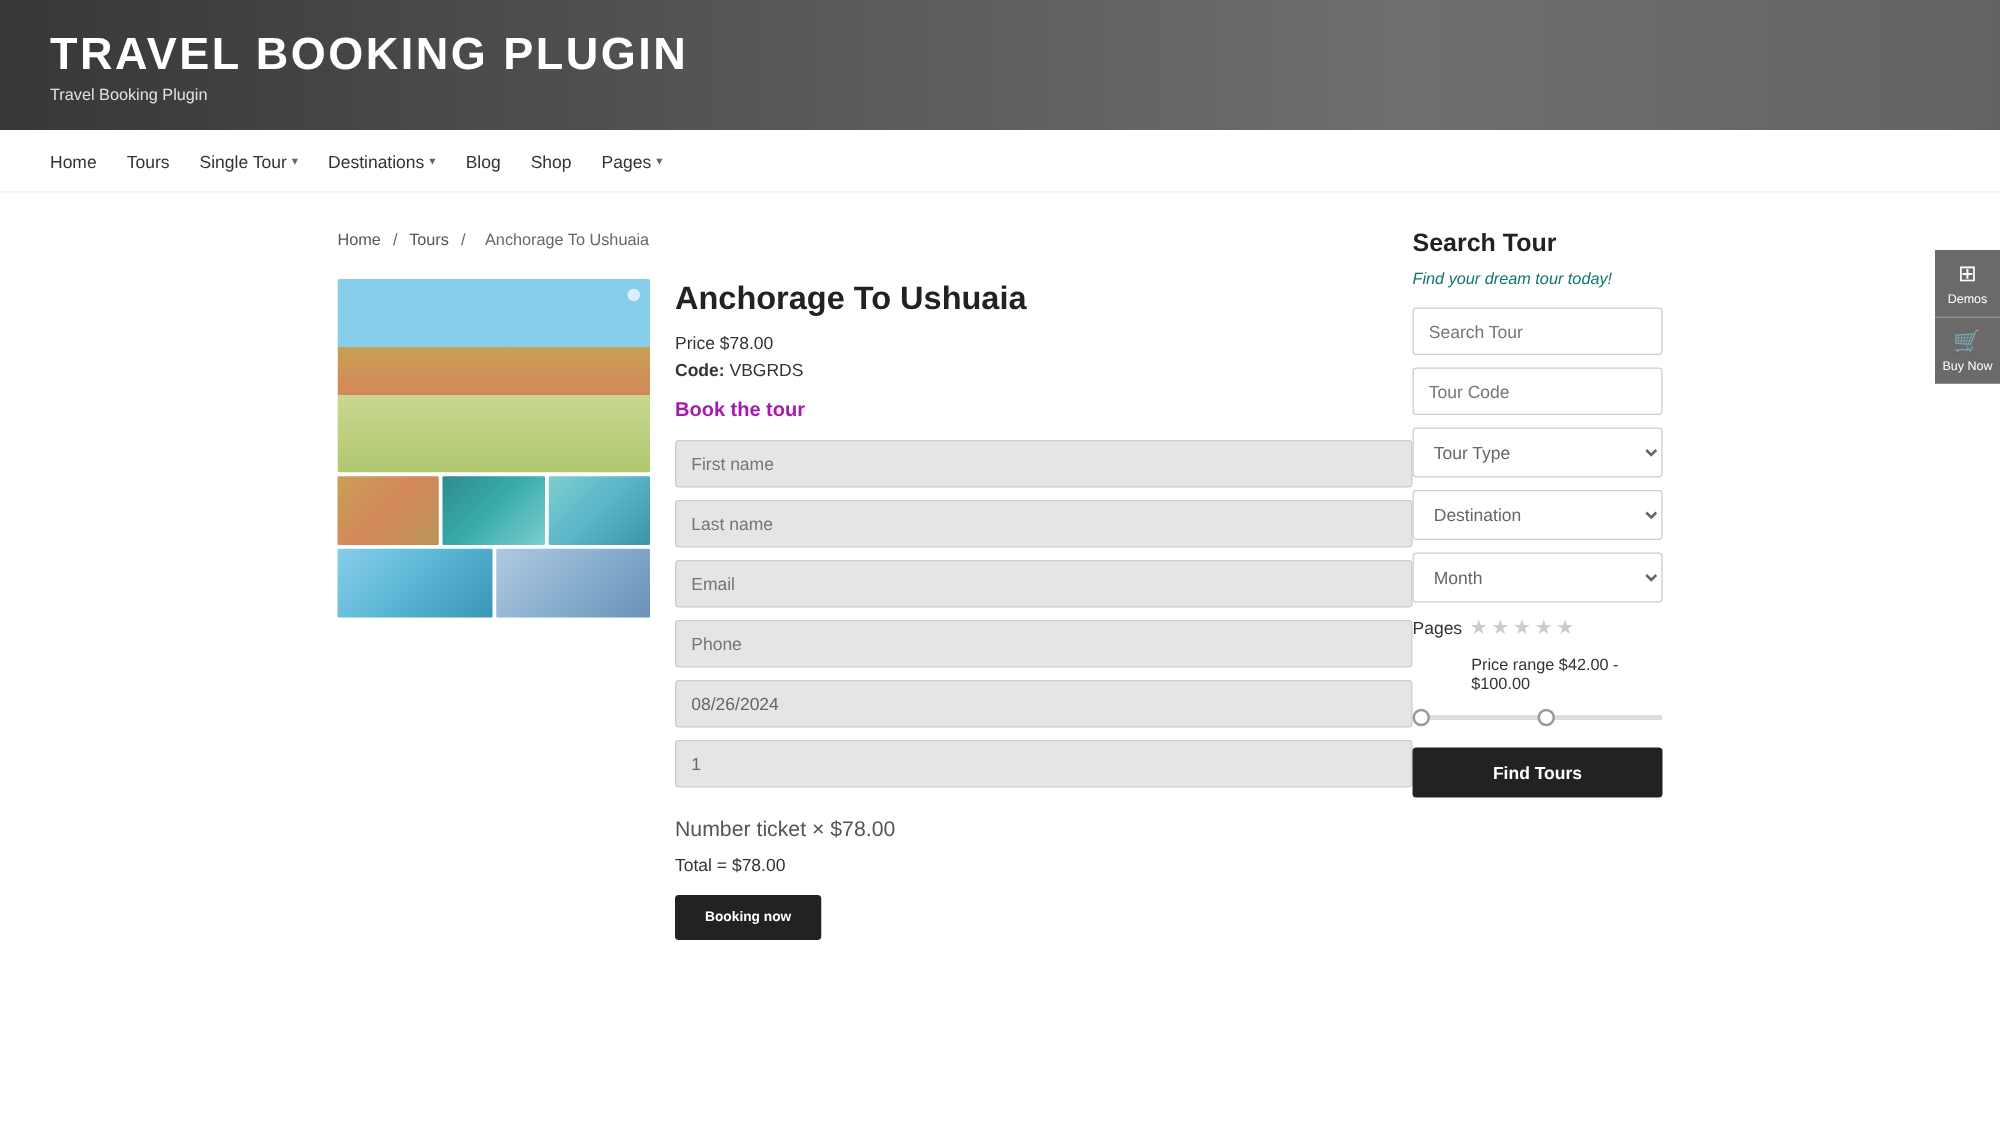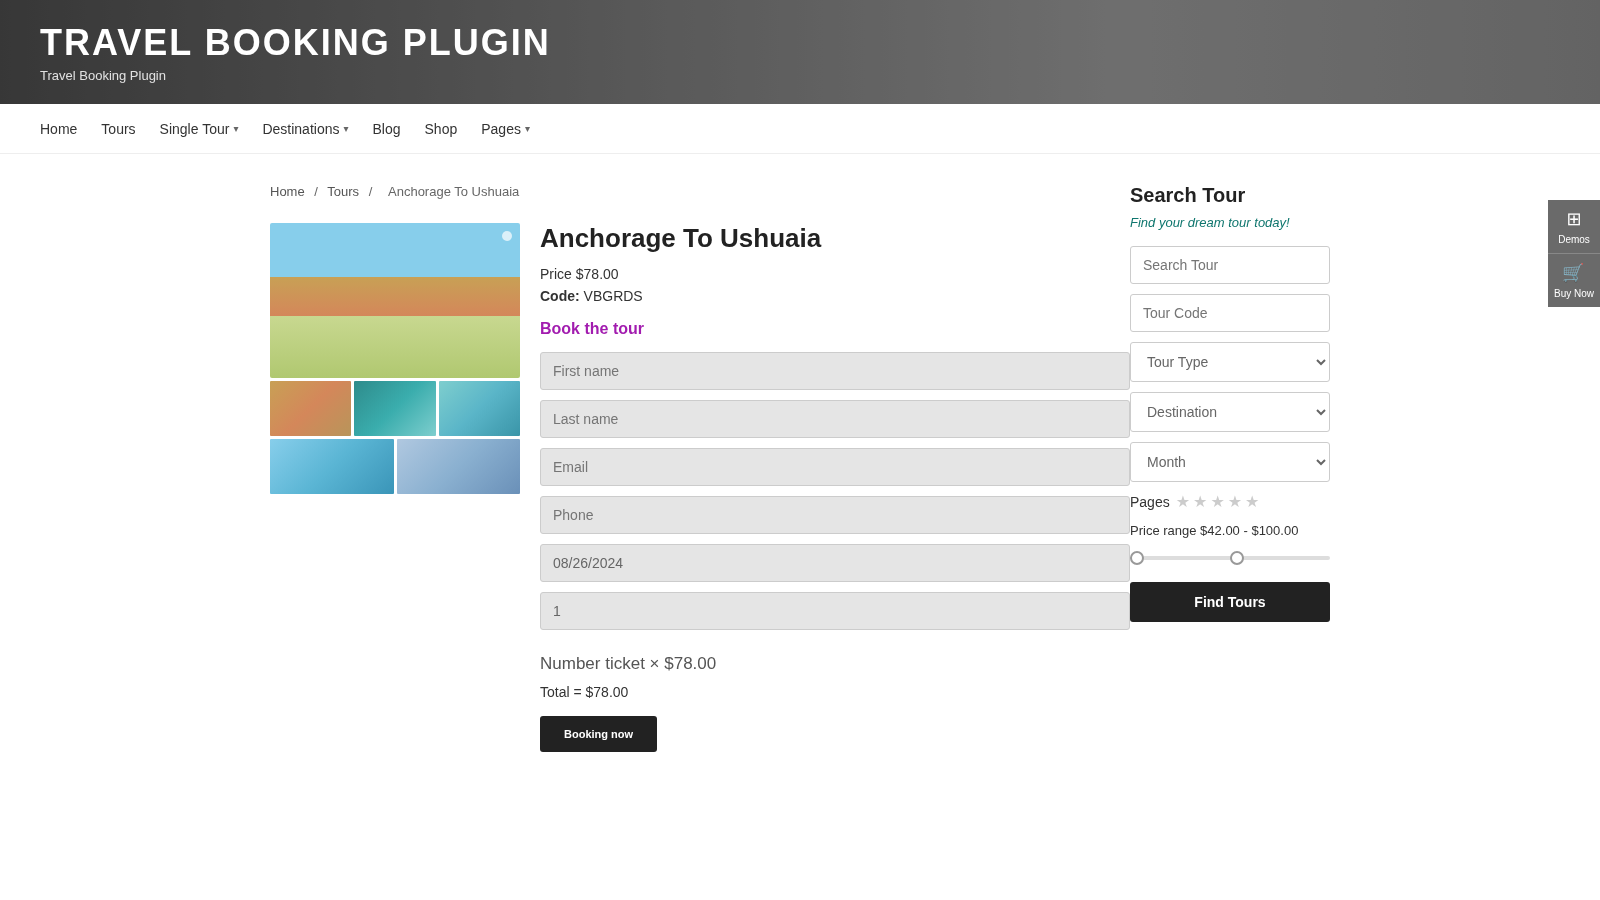--- a/index.html
+++ b/index.html
@@ -170,20 +170,21 @@
       margin-bottom: 12px;
     }
     .rating-label { font-size: 14px; color: #333; }
     .stars { display: flex; gap: 3px; }
     .star { color: #ccc; font-size: 16px; }
 
     .price-range {
       font-size: 13px;
       color: #333;
       margin-bottom: 10px;
+      margin-left: 47px;
     }
 
     .range-slider-container {
       position: relative;
       width: 100%;
       height: 20px;
       margin-bottom: 14px;
     }
     .range-track {
       position: absolute;

